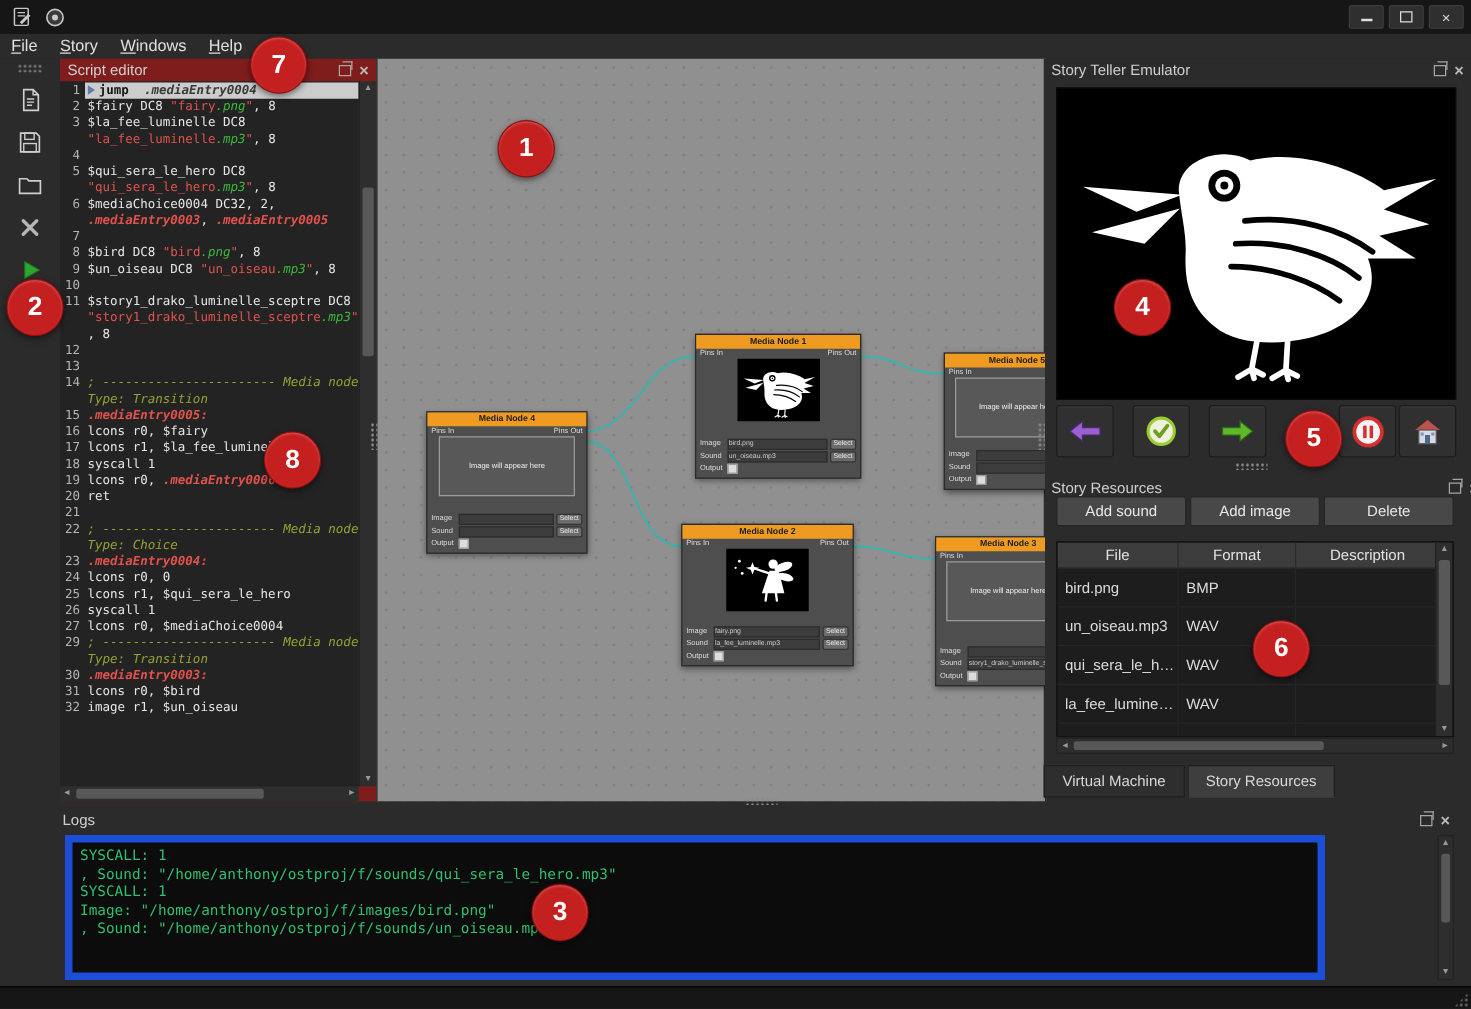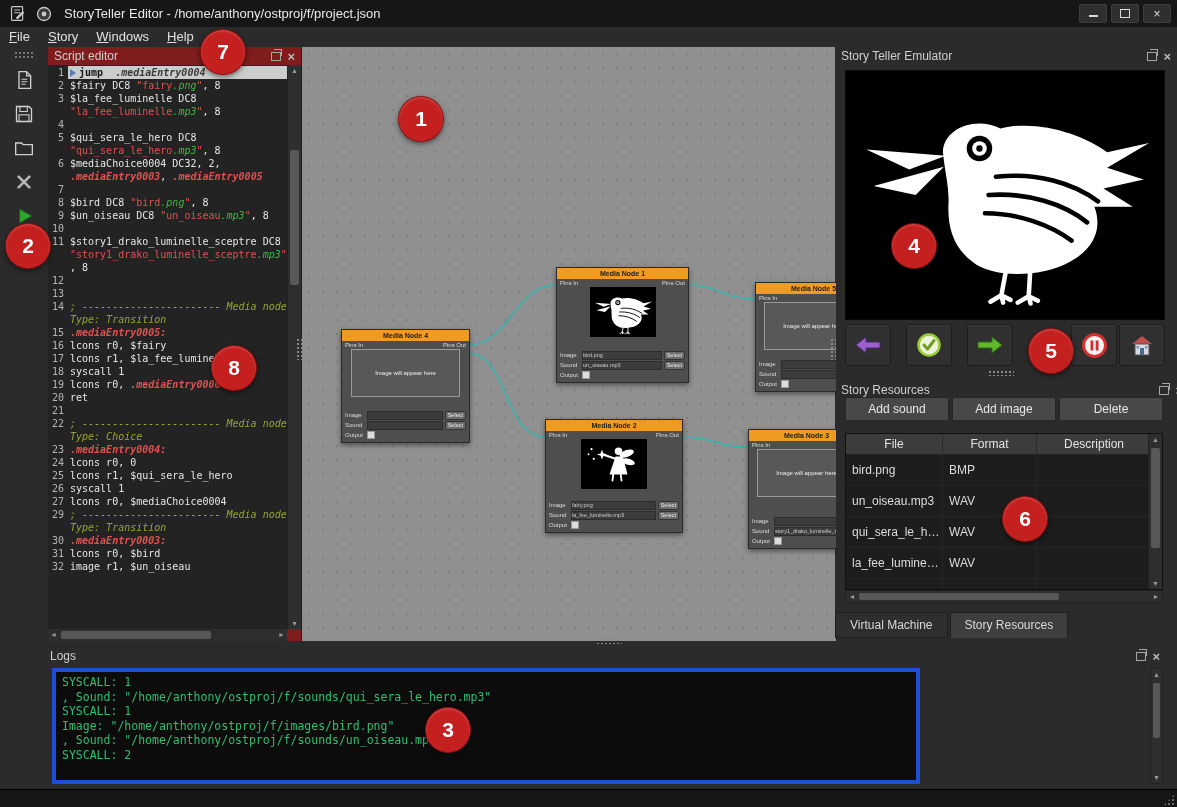--- a/index.html
+++ b/index.html
@@ -107,21 +107,21 @@
   .td:nth-child(1){width:97px;} .td:nth-child(2){width:94px;} .td:nth-child(3){flex:1;border-right:none;}
   .table-vscroll{position:absolute;right:0;top:0;bottom:0;width:13px;background:#2e2e2e;border-left:1px solid #222;}
   .res-hscroll{position:absolute;left:10px;top:543px;width:318px;height:13px;background:#2e2e2e;border:1px solid #222;box-sizing:border-box;}
   .res-hscroll .sb-arrow{position:absolute;top:0;width:12px;font-size:7px;color:#999;text-align:center;line-height:12px;}
   .tabs{position:absolute;left:0;top:565px;display:flex;}
   .tab{height:24px;padding:0 14px;font-size:12px;color:#d8d8d8;background:#2e2e2e;border:1px solid #1f1f1f;
        display:flex;align-items:center;margin-right:2px;}
   .tab.active{background:#3e3e3e;border-bottom-color:#3e3e3e;}
   
   .logs-dock{position:absolute;left:44px;top:647px;width:1126px;height:140px;background:#2b2b2b;}
-  .log-console{position:absolute;left:8px;top:21px;width:868px;height:116px;background:#0c0c0c;border:4px solid #1d4ed8;
+  .log-console{position:absolute;left:8px;top:21px;width:1008px;height:116px;background:#0c0c0c;border:6px solid #1d4ed8;
                font-family:"DejaVu Sans Mono","Liberation Mono",monospace;font-size:11.5px;line-height:14.5px;
                padding:3px 6px;box-sizing:border-box;overflow:hidden;}
   .log-line{color:var(--log-text);white-space:pre;}
   .logs-vscroll{position:absolute;left:1106px;top:21px;width:13px;height:116px;background:#2e2e2e;border:1px solid #222;box-sizing:border-box;}
   
   .statusbar{position:absolute;left:0;top:789px;width:1177px;height:18px;background:#161616;border-top:1px solid #000;}
   .resize-grip{position:absolute;right:2px;bottom:2px;width:12px;height:12px;
                background-image:radial-gradient(#6a6a6a 1px,transparent 1.2px);background-size:4px 4px;
                clip-path:polygon(100% 0,100% 100%,0 100%);}
   
@@ -171,21 +171,20 @@
           <path d="M6 6 h7 M6 9 h7" stroke="#c8c8c8" stroke-width="1.2"></path>
           <path d="M8 15 L16 7 L18 9 L10 17 Z" fill="#c8c8c8"></path>
         </svg>
     </span>
     <span class="tb-icon">
       <svg width="16" height="16" viewBox="0 0 16 16">
           <circle cx="8" cy="8" r="6.5" fill="#3a3a3a" stroke="#c8c8c8" stroke-width="1.3"></circle>
           <circle cx="8" cy="8" r="2.4" fill="#c8c8c8"></circle>
         </svg>
     </span>
-    <span class="tb-title">StoryTeller Editor - /home/anthony/ostproj/f/project.json</span>
     <div class="win-btns">
       <span class="win-btn">
           <span class="min-glyph"></span>
         </span>
       <span class="win-btn">
           <span class="max-glyph"></span>
         </span>
       <span class="win-btn">×</span>
     </div>
   </div>
@@ -635,21 +634,20 @@
         <span class="float-icon"></span>
         <span class="close-glyph">×</span>
       </span>
     </div>
     <div class="log-console" id="log-lines">
         <div class="log-line">SYSCALL: 1</div>
         <div class="log-line">, Sound: "/home/anthony/ostproj/f/sounds/qui_sera_le_hero.mp3"</div>
         <div class="log-line">SYSCALL: 1</div>
         <div class="log-line">Image: "/home/anthony/ostproj/f/images/bird.png"</div>
         <div class="log-line">, Sound: "/home/anthony/ostproj/f/sounds/un_oiseau.mp3"</div>
-        <div class="log-line">SYSCALL: 2</div>
       </div>
     <div class="logs-vscroll">
       <div class="sb-arrow" style="height:11px;font-size:7px;color:#999;text-align:center;line-height:11px">▲</div>
       <div class="sb-thumb-v" style="top:14px;height:55px"></div>
       <div class="sb-arrow" style="position:absolute;bottom:0;left:0;right:0;height:11px;font-size:7px;color:#999;text-align:center;line-height:11px">▼</div>
     </div>
   </div>
 
   <div class="statusbar">
     <span class="resize-grip"></span>

